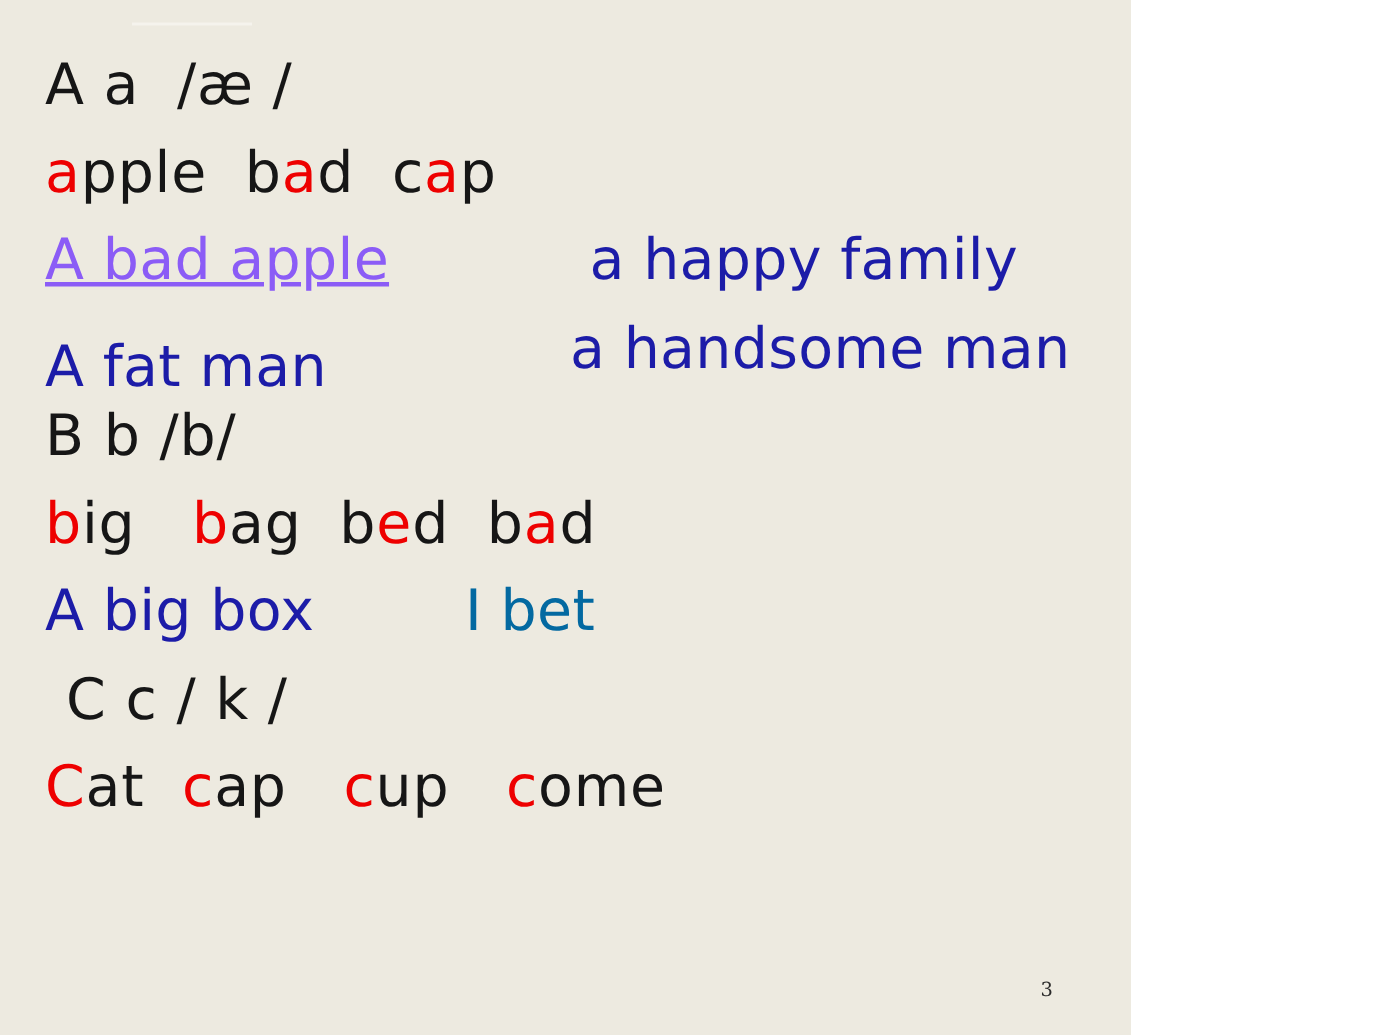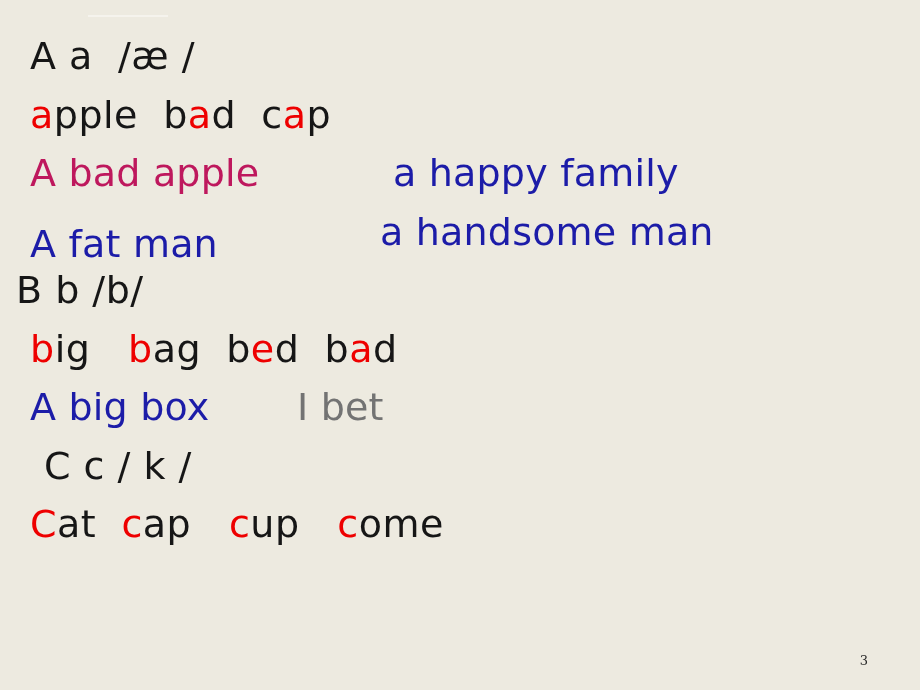--- a/index.html
+++ b/index.html
@@ -9,21 +9,21 @@
   }
   body {
     width: 920px;
     height: 690px;
     overflow: hidden;
     font-family: "DejaVu Sans", sans-serif;
   }
 
   #slide {
     position: relative;
-    width: 920px;
+    width: 754px;
     height: 690px;
     background: #EDEAE0;
     overflow: hidden;
   }
 
   
   #top-rule {
     position: absolute;
     left: 88px;
     top: 15px;
@@ -86,36 +86,36 @@
   <div id="top-rule" style="background: rgb(246, 244, 238);"></div>
 
   <div id="lines">
       <div class="line">
         <span class="seg left" style="left: 30px;"><span class="k-black" style="color: rgb(22, 22, 22);">A a  /æ /</span></span>
       </div>
       <div class="line">
         <span class="seg left" style="left: 30px;"><span class="k-red" style="color: rgb(238, 0, 0);">a</span><span class="k-black" style="color: rgb(22, 22, 22);">pple  b</span><span class="k-red" style="color: rgb(238, 0, 0);">a</span><span class="k-black" style="color: rgb(22, 22, 22);">d  c</span><span class="k-red" style="color: rgb(238, 0, 0);">a</span><span class="k-black" style="color: rgb(22, 22, 22);">p</span></span>
       </div>
       <div class="line">
-        <span class="seg blue-line" style="left: 30px; color: #be185d;">A bad apple</span>
+        <span class="seg blue-line" style="left: 30px; color: #8b5cf6; text-decoration: underline;">A bad apple</span>
         <span class="seg blue-line" style="left: 393px; color: rgb(28, 28, 168);">a happy family</span>
       </div>
       <div class="line">
         <span class="seg blue-line" style="left: 30px; color: rgb(28, 28, 168); margin-top: 12px;">A fat man</span>
         <span class="seg blue-line" style="left: 380px; color: rgb(28, 28, 168);">a handsome man</span>
       </div>
       <div class="line">
-        <span class="seg left" style="left: 16px;"><span class="k-black" style="color: rgb(22, 22, 22);">B b /b/</span></span>
+        <span class="seg left" style="left: 30px;"><span class="k-black" style="color: rgb(22, 22, 22);">B b /b/</span></span>
       </div>
       <div class="line">
         <span class="seg left" style="left: 30px;"><span class="k-red" style="color: rgb(238, 0, 0);">b</span><span class="k-black" style="color: rgb(22, 22, 22);">ig   </span><span class="k-red" style="color: rgb(238, 0, 0);">b</span><span class="k-black" style="color: rgb(22, 22, 22);">ag  b</span><span class="k-red" style="color: rgb(238, 0, 0);">e</span><span class="k-black" style="color: rgb(22, 22, 22);">d  b</span><span class="k-red" style="color: rgb(238, 0, 0);">a</span><span class="k-black" style="color: rgb(22, 22, 22);">d</span></span>
       </div>
       <div class="line">
         <span class="seg blue-line" style="left: 30px; color: rgb(28, 28, 168); text-align: right;">A big box</span>
-        <span class="seg blue-line" style="left: 297px; color: #737373;">I bet</span>
+        <span class="seg blue-line" style="left: 310px; color: #0369a1;">I bet</span>
       </div>
       <div class="line">
         <span class="seg left" style="left: 44px;"><span class="k-black" style="color: rgb(22, 22, 22);">C c / k /</span></span>
       </div>
       <div class="line">
         <span class="seg left" style="left: 30px;"><span class="k-red" style="color: rgb(238, 0, 0);">C</span><span class="k-black" style="color: rgb(22, 22, 22);">at  </span><span class="k-red" style="color: rgb(238, 0, 0);">c</span><span class="k-black" style="color: rgb(22, 22, 22);">ap   </span><span class="k-red" style="color: rgb(238, 0, 0);">c</span><span class="k-black" style="color: rgb(22, 22, 22);">up   </span><span class="k-red" style="color: rgb(238, 0, 0);">c</span><span class="k-black" style="color: rgb(22, 22, 22);">ome</span></span>
       </div>
     </div>
 
   <div class="page-number">3</div>

